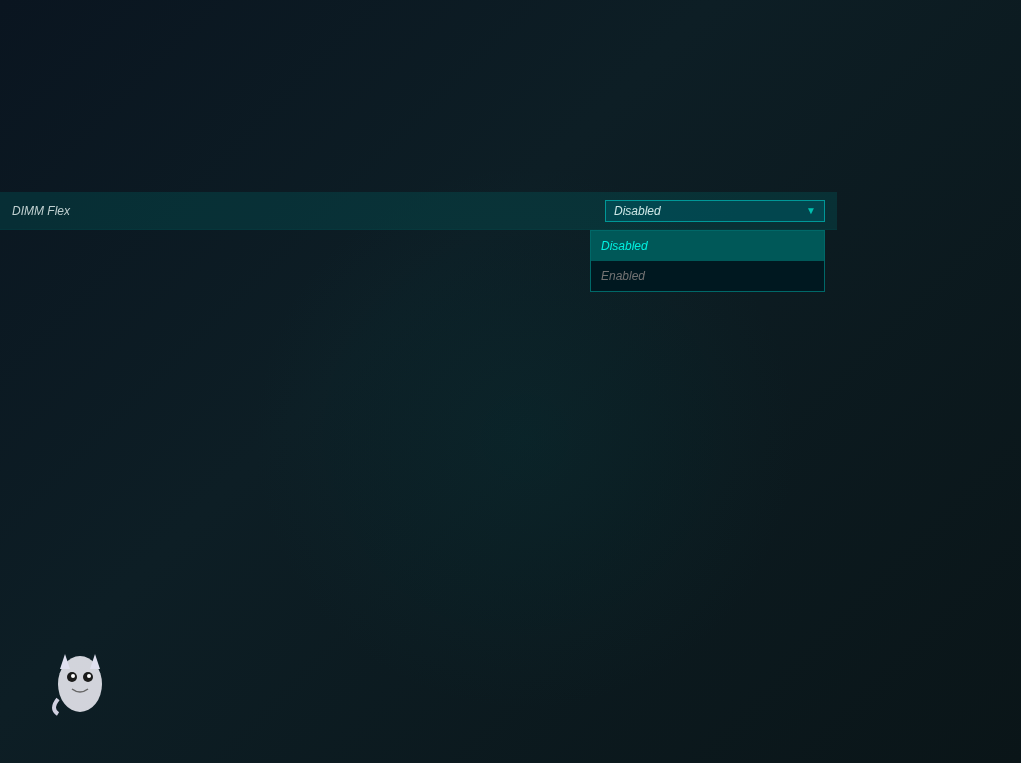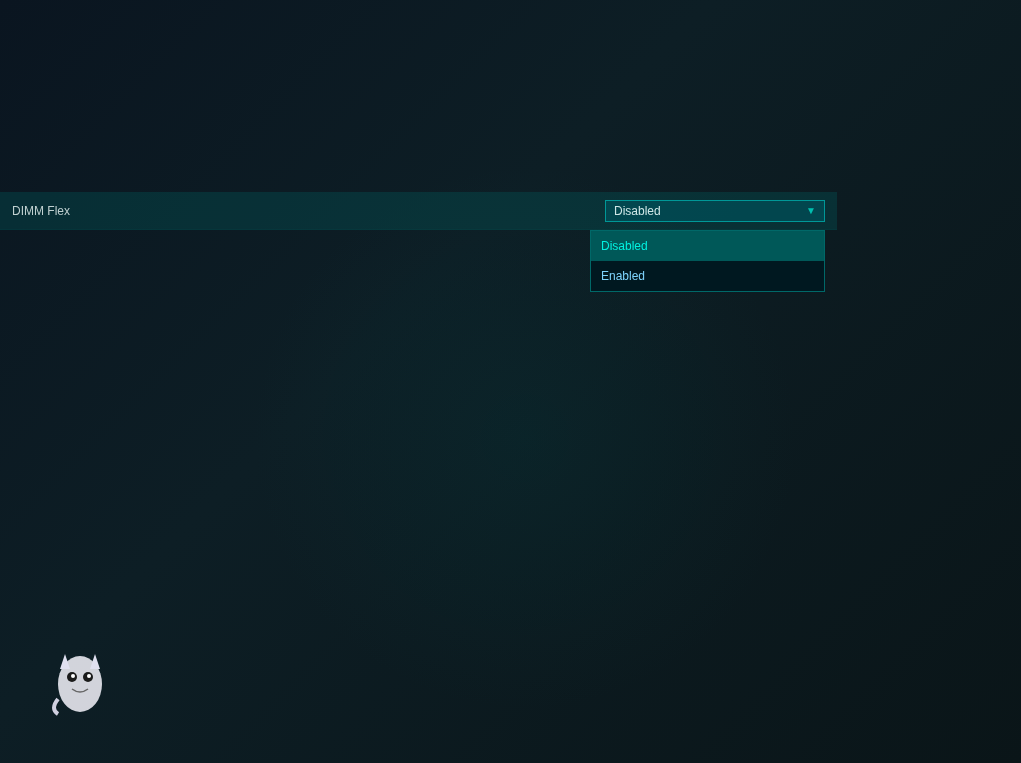--- a/index.html
+++ b/index.html
@@ -30,20 +30,21 @@
       height: 550px;
       background: radial-gradient(ellipse at center, rgba(0,80,80,0.15) 0%, transparent 70%);
       z-index: 1;
     }
 
     .content-wrapper {
       position: relative;
       z-index: 2;
       width: 100%;
       height: 100%;
+      font-style: italic;
     }
 
     
     .header {
       height: 80px;
       background: linear-gradient(90deg, #1a0000 0%, #1a1a2e 100%);
       display: flex;
       align-items: center;
       padding: 0 12px;
       border-bottom: 1px solid #2a3a3a;
@@ -185,21 +186,21 @@
       font-size: 12px;
       cursor: pointer;
     }
 
     .dropdown-menu-item.selected {
       background: #005858;
       color: #00f0e0;
     }
 
     .dropdown-menu-item:not(.selected) {
-      color: #7dd3fc;
+      color: #737373;
     }
 
     
     .section-toggle {
       display: flex;
       align-items: center;
       height: 38px;
       padding: 0 12px;
       background: rgba(0,25,30,0.6);
       border-bottom: 1px solid rgba(0,80,80,0.2);

